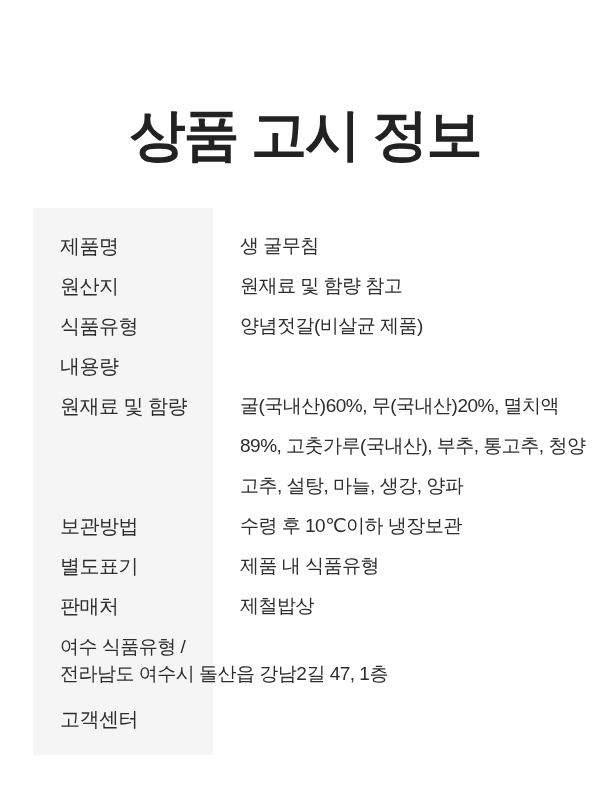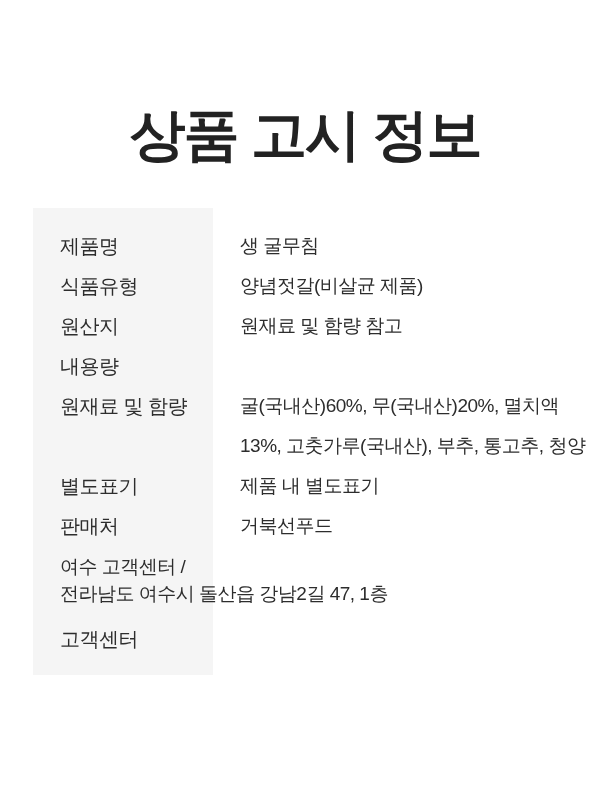--- a/index.html
+++ b/index.html
@@ -84,63 +84,70 @@
   <div class="info-panel">
 
     <div class="info-row">
       <div class="cell-label">제품명</div>
       <div class="cell-value">
         <span class="vline">생 굴무침</span>
       </div>
     </div>
 
     <div class="info-row">
-      <div class="cell-label">식품유형</div>
+      <div class="cell-label">원산지</div>
       <div class="cell-value">
-        <span class="vline">양념젓갈(비살균 제품)</span>
+        <span class="vline">원재료 및 함량 참고</span>
       </div>
     </div>
 
     <div class="info-row">
-      <div class="cell-label">원산지</div>
+      <div class="cell-label">식품유형</div>
       <div class="cell-value">
-        <span class="vline">원재료 및 함량 참고</span>
+        <span class="vline">양념젓갈(비살균 제품)</span>
       </div>
     </div>
 
     <div class="info-row">
       <div class="cell-label">내용량</div>
     </div>
 
     <div class="info-row">
       <div class="cell-label">원재료 및 함량</div>
       <div class="cell-value">
         <span class="vline">굴(국내산)60%, 무(국내산)20%, 멸치액</span>
-        <span class="vline">13%, 고춧가루(국내산), 부추, 통고추, 청양</span>
+        <span class="vline">89%, 고춧가루(국내산), 부추, 통고추, 청양</span>
+        <span class="vline">고추, 설탕, 마늘, 생강, 양파</span>
       </div>
     </div>
 
+    <div class="info-row">
+      <div class="cell-label">보관방법</div>
+      <div class="cell-value">
+        <span class="vline">수령 후 10℃이하 냉장보관</span>
+      </div>
+    </div>
 
     <div class="info-row">
       <div class="cell-label">별도표기</div>
       <div class="cell-value">
-        <span class="vline">제품 내 별도표기</span>
+        <span class="vline">제품 내 식품유형</span>
       </div>
     </div>
 
     <div class="info-row">
       <div class="cell-label">판매처</div>
       <div class="cell-value">
-        <span class="vline">거북선푸드</span>
+        <span class="vline">제철밥상</span>
       </div>
     </div>
 
     <div class="info-row">
       <div class="cell-value tight">
-        <span class="vline">여수 고객센터 /</span>
+        <span class="vline">여수 식품유형 /</span>
         <span class="vline">전라남도 여수시 돌산읍 강남2길 47, 1층</span>
       </div>
     </div>
 
     <div class="info-row gap-above">
       <div class="cell-label">고객센터</div>
     </div>
 
   </div>
 </div>

